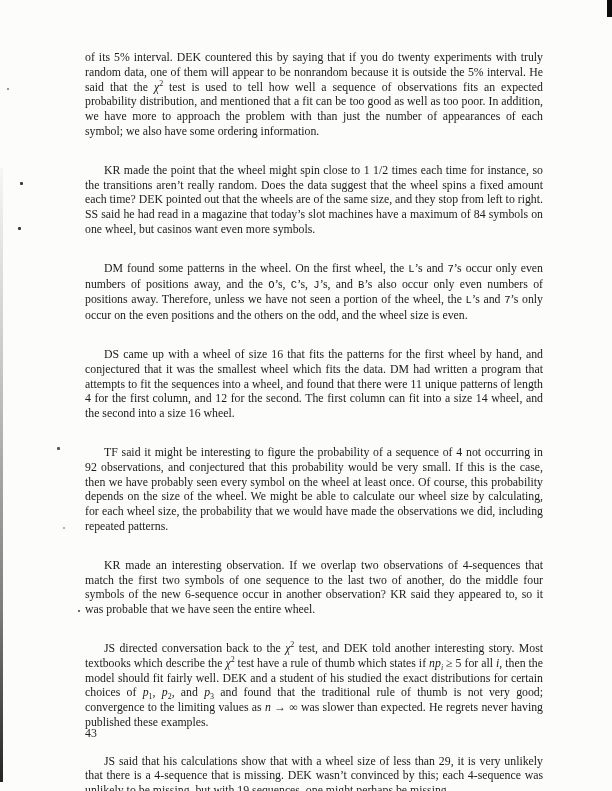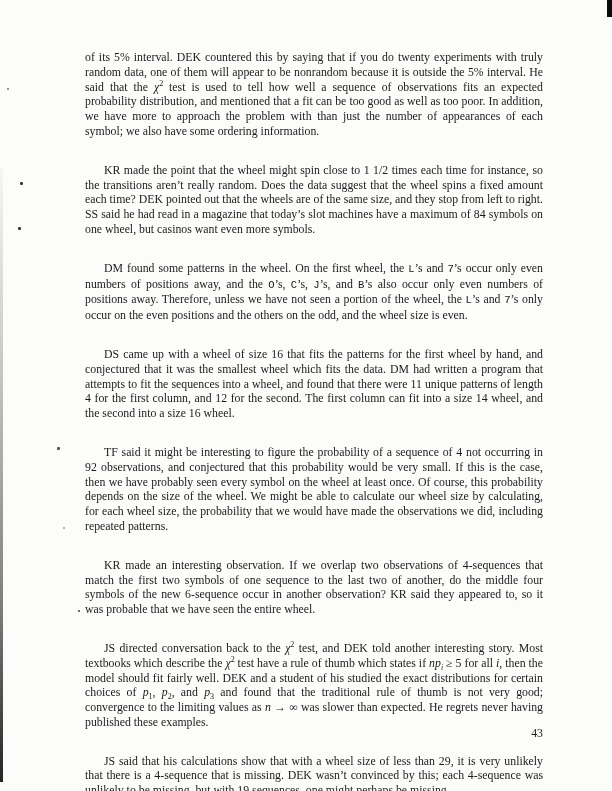--- a/index.html
+++ b/index.html
@@ -55,21 +55,21 @@
     font-style: italic;
     vertical-align: sub;
     font-size: 8px;
     line-height: 0;
   }
   .page-number {
     position: absolute;
     left: 85px;
     top: 726px;
     width: 458px;
-    text-align: right;
+    text-align: left;
     font-size: 11.8px;
     color: #222;
   }
   
   .corner-mark {
     position: absolute;
     top: 0;
     right: 0;
     width: 5px;
     height: 17px;

